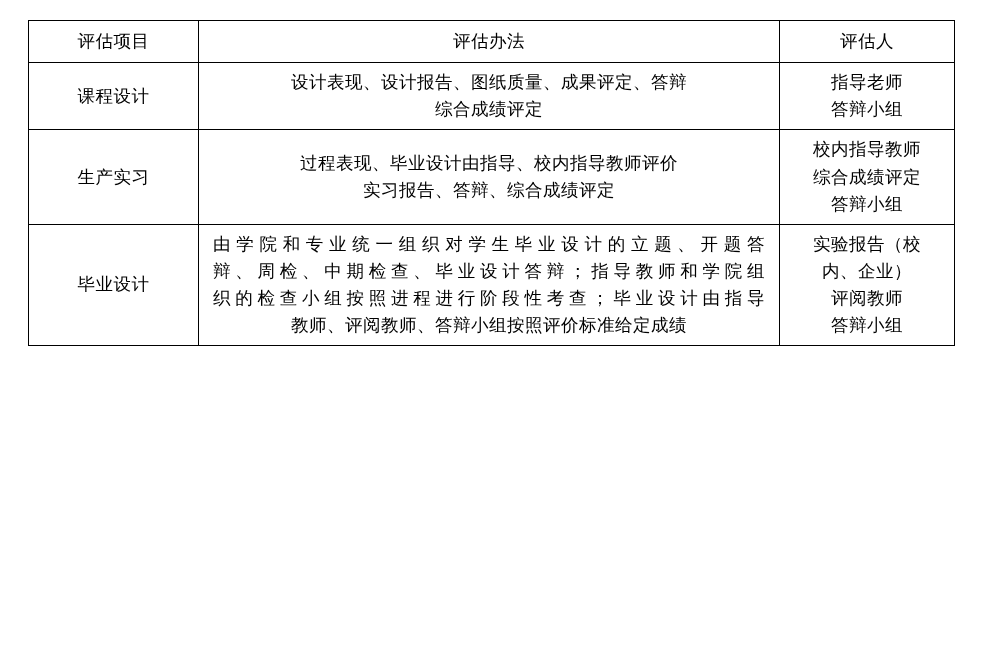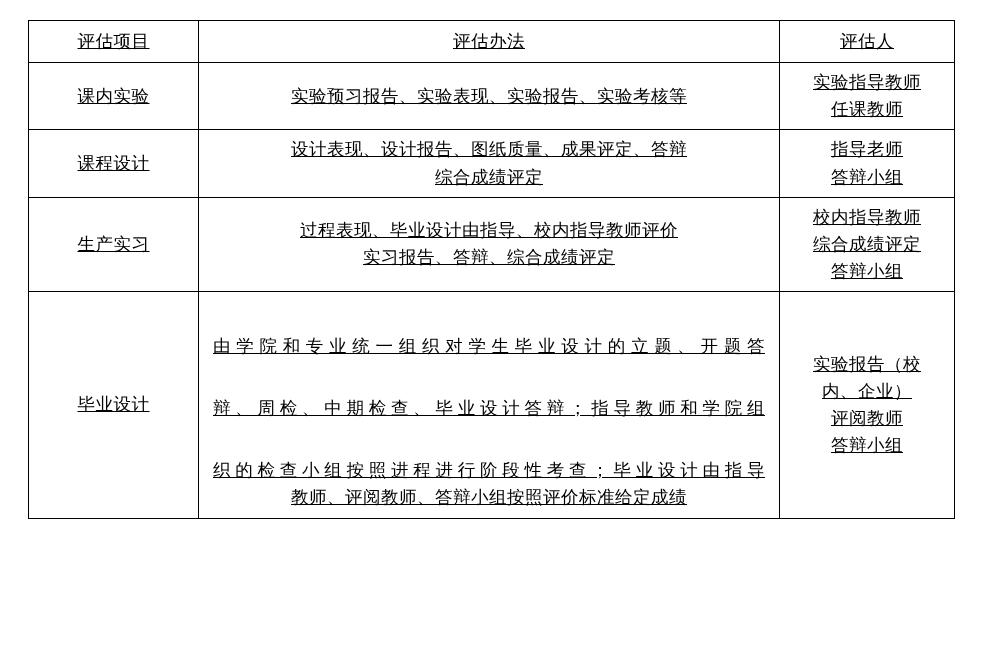--- a/index.html
+++ b/index.html
@@ -12,21 +12,20 @@
     height: 645px;
     font-family: "DejaVu Serif", "Liberation Serif", serif;
     color: #000000;
   }
   .page {
     position: relative;
     width: 982px;
     height: 623px;
     box-sizing: border-box;
     padding: 20px 28px 18px 28px;
-    text-decoration: underline;
   }
   table.assessment {
     width: 926px;
     border-collapse: collapse;
     table-layout: fixed;
     border: 1px solid #000;
   }
   table.assessment col.c1 { width: 170px; }
   table.assessment col.c2 { width: 581px; }
   table.assessment col.c3 { width: 175px; }
@@ -46,21 +45,20 @@
     padding: 7px 6px;
   }
   td.method-justify {
     text-align: center;
   }
   td.method-justify .just-line {
     display: block;
     text-align: justify;
     text-align-last: justify;
     padding: 0 8px;
-    margin-top: 35px;
   }
   .cell-lines span {
     display: block;
   }
 </style>
 </head>
 <body>
 
 <div class="page">
   <table class="assessment">
@@ -70,30 +68,20 @@
       <col class="c3">
     </colgroup>
     <thead>
       <tr>
         <th>评估项目</th>
         <th>评估办法</th>
         <th>评估人</th>
       </tr>
     </thead>
     <tbody id="table-body">
-        <tr>
-          <td>课内实验</td>
-          <td class="cell-lines">
-            <span>实验预习报告、实验表现、实验报告、实验考核等</span>
-          </td>
-          <td class="cell-lines">
-            <span>实验指导教师</span>
-            <span>任课教师</span>
-          </td>
-        </tr>
         <tr>
           <td>课程设计</td>
           <td class="cell-lines">
             <span>设计表现、设计报告、图纸质量、成果评定、答辩</span>
             <span>综合成绩评定</span>
           </td>
           <td class="cell-lines">
             <span>指导老师</span>
             <span>答辩小组</span>
           </td>

